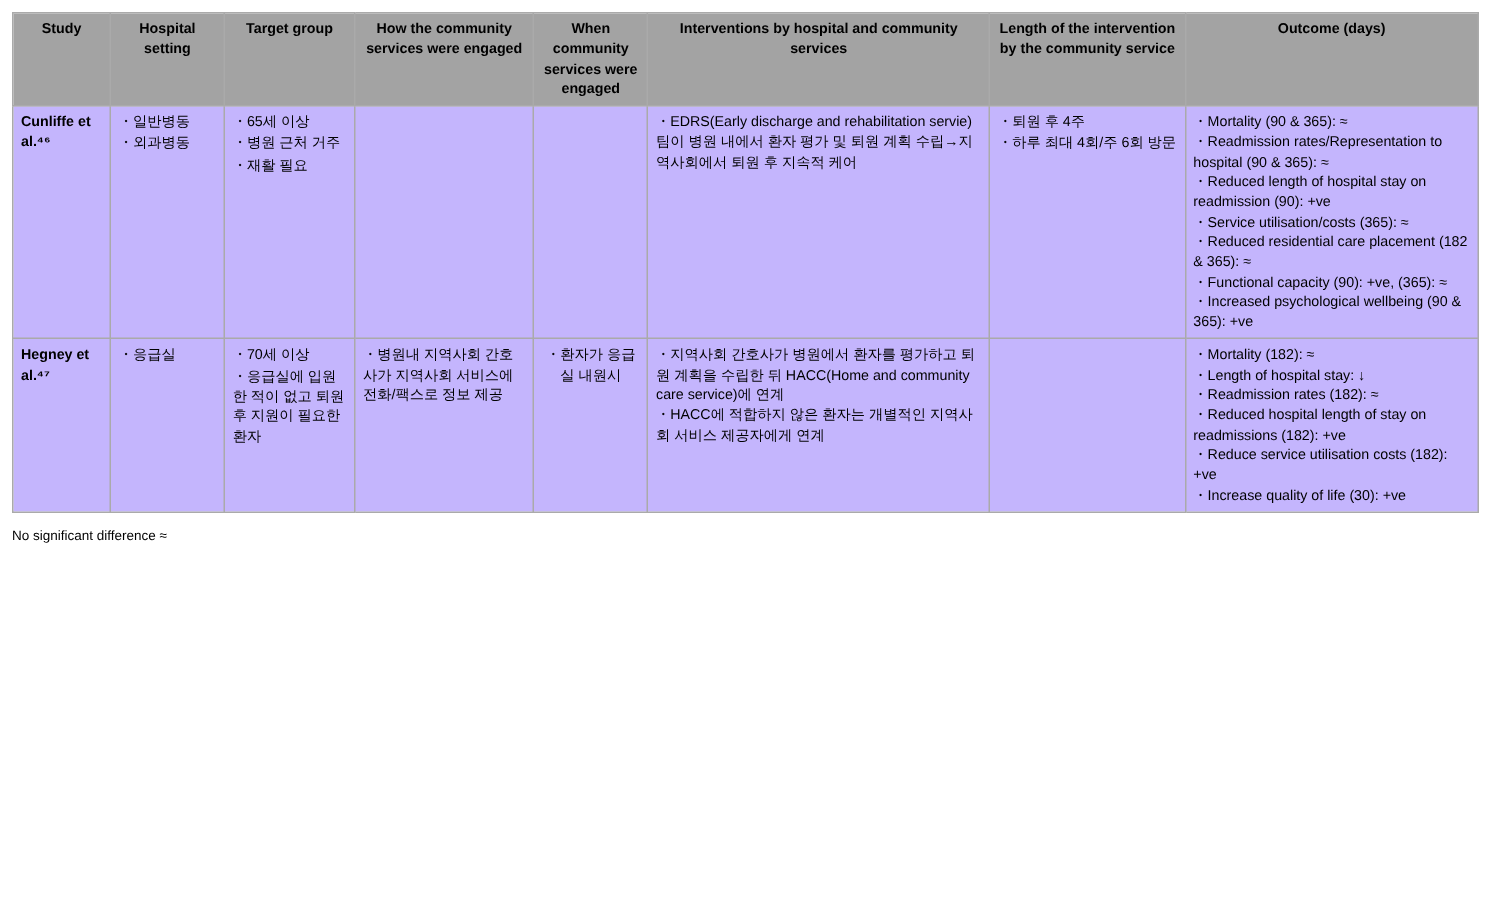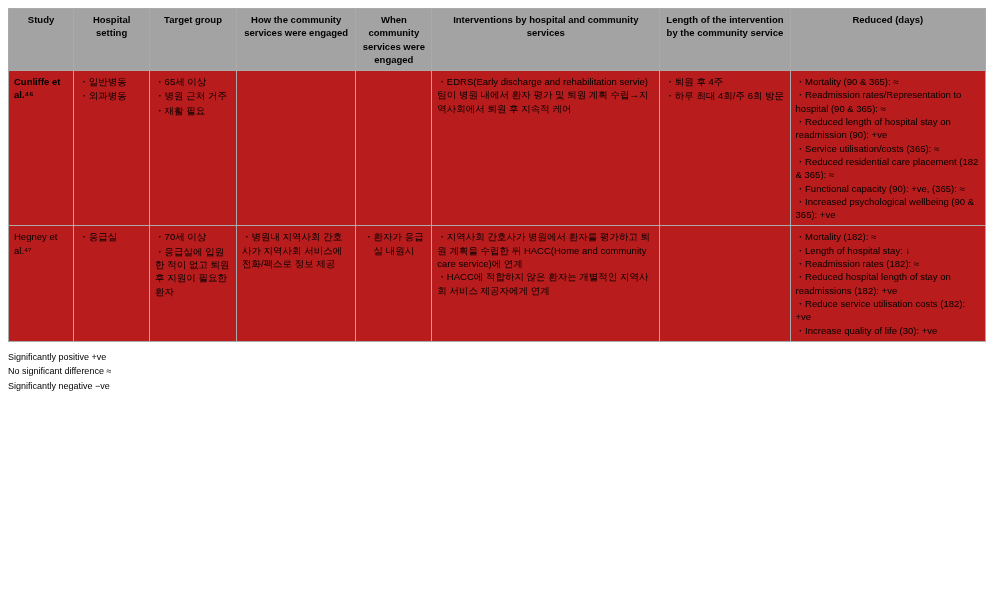--- a/index.html
+++ b/index.html
@@ -22,21 +22,21 @@
       vertical-align: top;
       font-size: 9.5px;
       line-height: 1.4;
     }
     th {
       background-color: #a3a3a3;
       text-align: center;
       font-weight: bold;
     }
     td {
-      background-color: #b91c1c;
+      background-color: #c4b5fd;
     }
     .col-study { width: 60px; }
     .col-hospital { width: 70px; }
     .col-target { width: 80px; }
     .col-how { width: 110px; }
     .col-when { width: 70px; }
     .col-interventions { width: 210px; }
     .col-length { width: 120px; }
     .col-outcome { width: 180px; }
     .legend {
@@ -71,21 +71,21 @@
   </colgroup>
   <thead>
     <tr>
       <th>Study</th>
       <th>Hospital setting</th>
       <th>Target group</th>
       <th>How the community services were engaged</th>
       <th>When community services were engaged</th>
       <th>Interventions by hospital and community services</th>
       <th>Length of the intervention by the community service</th>
-      <th>Reduced (days)</th>
+      <th>Outcome (days)</th>
     </tr>
   </thead>
   <tbody id="table-body">
   <tr>
         <td style="font-weight: bold; font-size: 9.5px;">Cunliffe et al.⁴⁶</td>
         <td>
           <ul class="bullet-list">
             <li>일반병동</li>
             <li>외과병동</li>
           </ul>
@@ -108,21 +108,21 @@
         </td>
         <td style="white-space: pre-line;">・Mortality (90 &amp; 365): ≈
 ・Readmission rates/Representation to hospital (90 &amp; 365): ≈
 ・Reduced length of hospital stay on readmission (90): +ve
 ・Service utilisation/costs (365): ≈
 ・Reduced residential care placement (182 &amp; 365): ≈
 ・Functional capacity (90): +ve, (365): ≈
 ・Increased psychological wellbeing (90 &amp; 365): +ve</td>
       </tr>
       <tr>
-        <td style="font-weight: normal; font-size: 9.5px;">Hegney et al.⁴⁷</td>
+        <td style="font-weight: bold; font-size: 9.5px;">Hegney et al.⁴⁷</td>
         <td>
           <ul class="bullet-list">
             <li>응급실</li>
           </ul>
         </td>
         <td>
           <ul class="bullet-list">
             <li>70세 이상</li>
             <li>응급실에 입원한 적이 없고 퇴원 후 지원이 필요한 환자</li>
           </ul>
@@ -136,16 +136,14 @@
 ・Length of hospital stay: ↓
 ・Readmission rates (182): ≈
 ・Reduced hospital length of stay on readmissions (182): +ve
 ・Reduce service utilisation costs (182): +ve
 ・Increase quality of life (30): +ve</td>
       </tr>
     </tbody>
 </table>
 
 <div class="legend">
-  <div>Significantly positive +ve</div>
   <div>No significant difference ≈</div>
-  <div>Significantly negative −ve</div>
 </div>
 
 </body></html>

